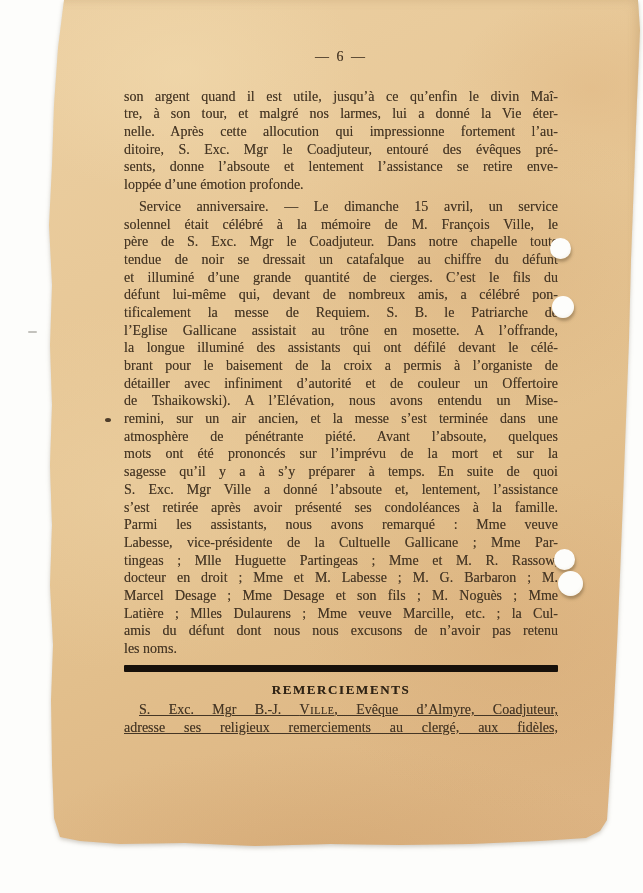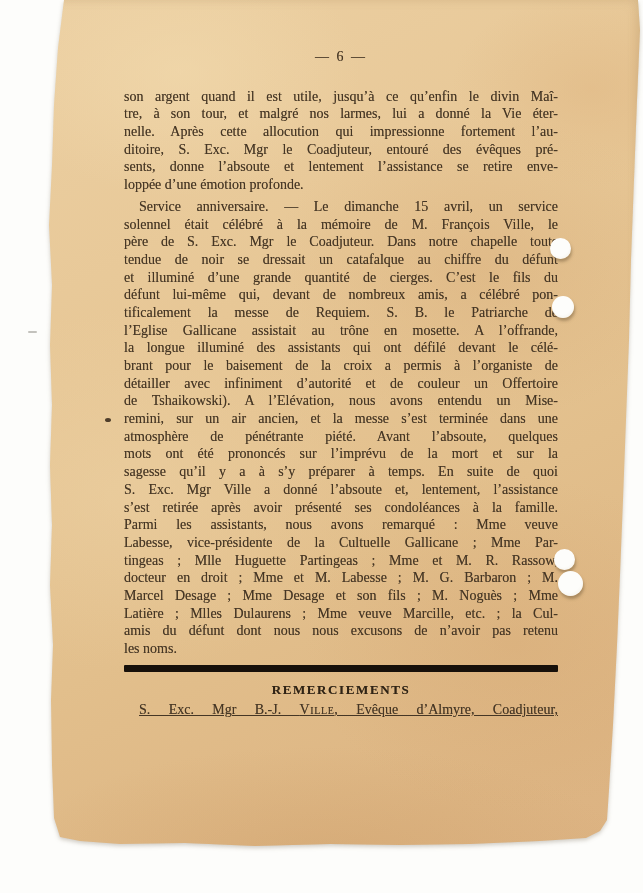--- a/index.html
+++ b/index.html
@@ -128,20 +128,21 @@
         <div class="line">amis du défunt dont nous nous excusons de n’avoir pas retenu</div>
         <div class="line">les noms.</div>
       </div>
 
     <div class="rule"></div>
 
     <div class="section-title">REMERCIEMENTS</div>
 
     <div class="para para3 indent-first">
         <div class="line"><span>S. Exc. Mgr B.-J. </span><span class="sc">Ville</span><span>, Evêque d’Almyre, Coadjuteur,</span></div>
+        <div class="line">adresse ses religieux remerciements au clergé, aux fidèles,</div>
       </div>
 
   </div>
 
   <div class="punch-hole hole-1"></div>
   <div class="punch-hole hole-2"></div>
   <div class="punch-hole hole-3"></div>
   <div class="punch-hole hole-4"></div>
 
   <div class="speck speck-margin"></div>

